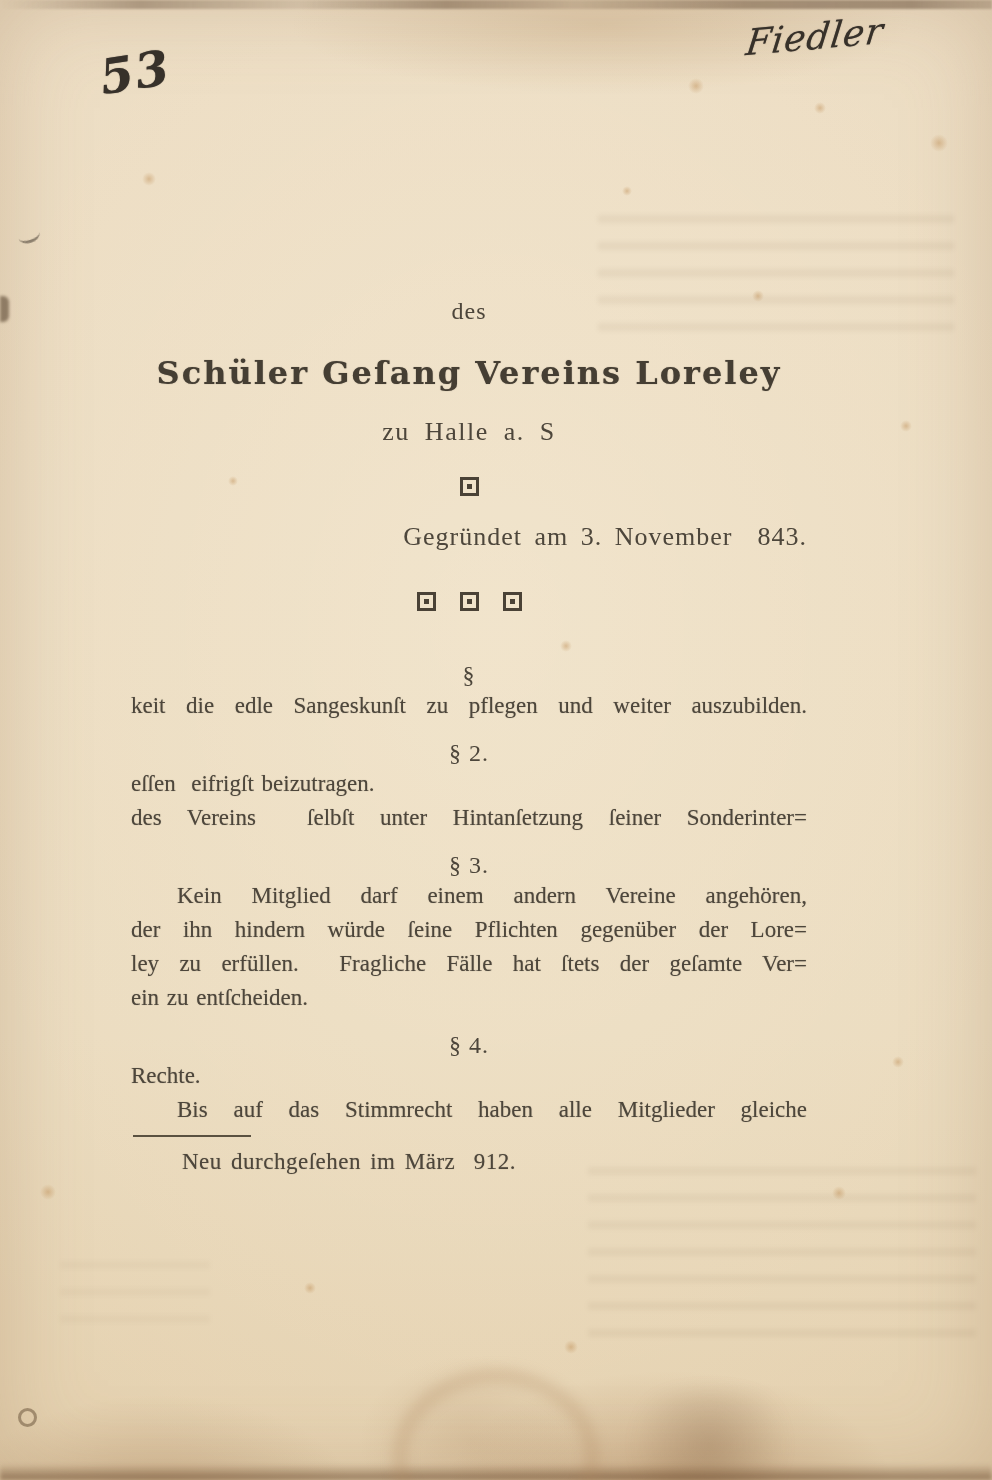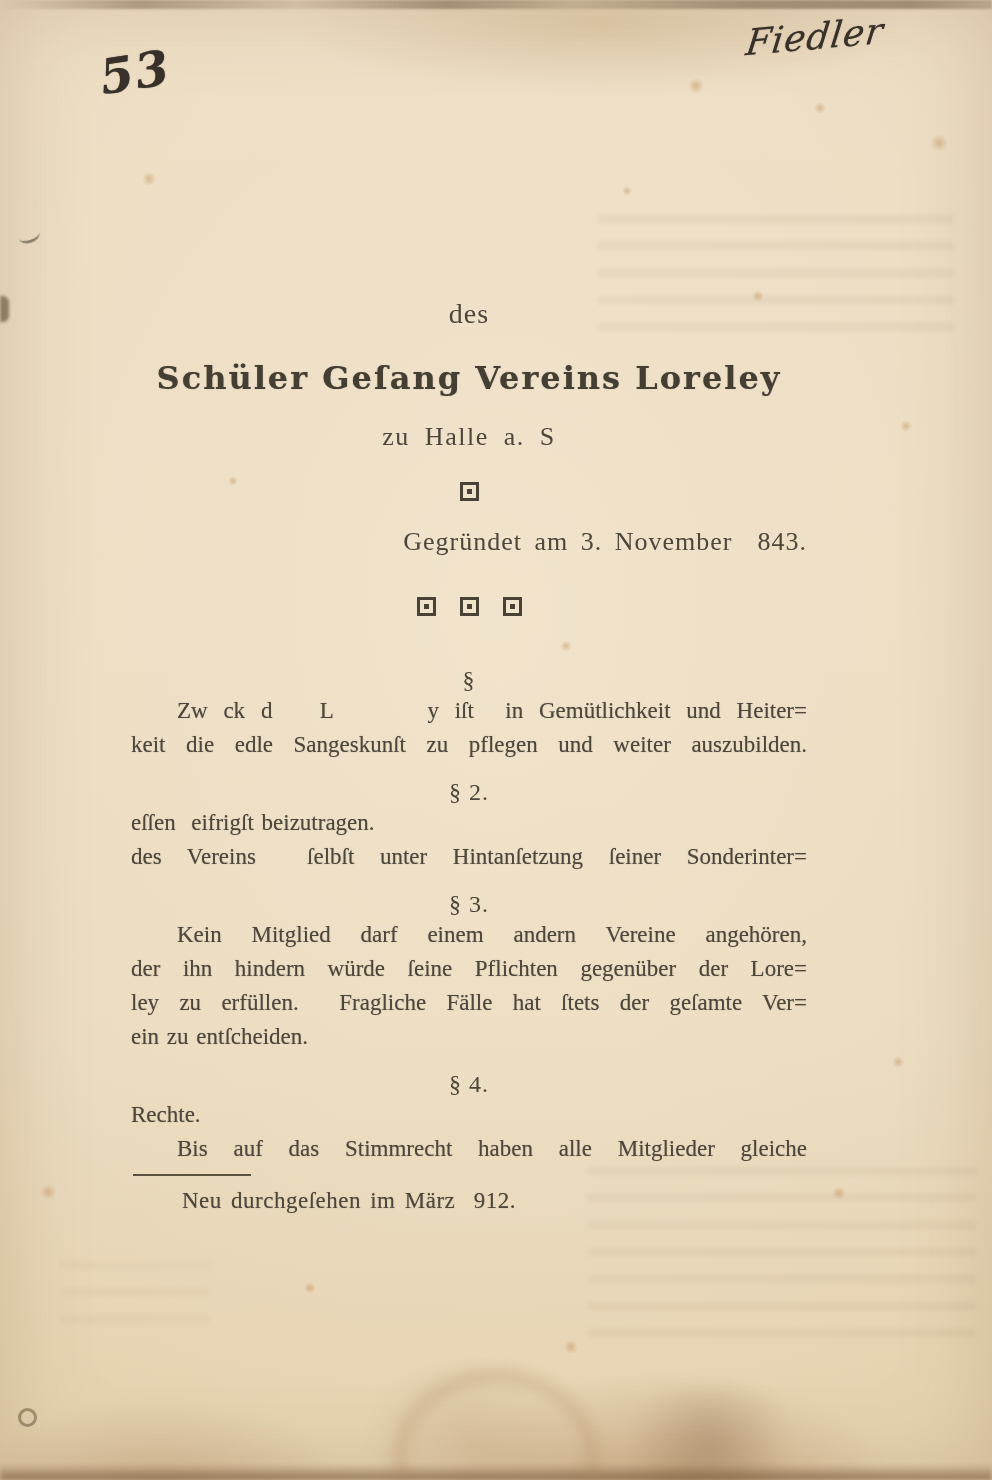--- a/index.html
+++ b/index.html
@@ -25,21 +25,21 @@
     background:linear-gradient(to top, rgba(95,62,35,.55), rgba(95,62,35,0));
     filter:blur(2px);}
   .hand{position:absolute; font-family:"DejaVu Serif", serif; font-style:italic; color:#37312a;}
   .hand-number{left:100px; top:44px; font-size:48px; font-weight:bold; transform:rotate(-9deg); letter-spacing:2px;
     text-shadow:0 0 1px rgba(55,49,42,.7);}
   .hand-signature{right:108px; top:16px; font-size:36px; transform:rotate(-5deg) skewX(-12deg); letter-spacing:1px;
     text-shadow:0 0 1px rgba(55,49,42,.6);}
   .content{position:absolute; left:131px; top:260px; width:676px;}
   .title{margin:0; text-align:center; font-family:"DejaVu Serif", serif; font-weight:bold;
     font-size:48px; line-height:62px; letter-spacing:1px; color:#423b30; text-shadow:0 0 1px rgba(66,59,48,.55);}
-  .des{margin-top:38px; text-align:center; font-size:28px; letter-spacing:1px;}
+  .des{margin-top:38px; text-align:center; font-size:24px; letter-spacing:1px;}
   .org{margin:28px 0 0 0; text-align:center; font-family:"DejaVu Serif", serif; font-weight:bold;
     font-size:32px; line-height:40px; letter-spacing:2px; color:#453e33; text-shadow:0 0 1px rgba(69,62,51,.5);}
   .place{margin-top:24px; text-align:center; font-size:26px; letter-spacing:1.5px; word-spacing:7px;}
   .orn-row{margin-top:30px; text-align:center; line-height:15px;}
   .orn-row.three{margin-top:40px;}
   .orn{display:inline-block; width:13px; height:13px; border:3px solid #4a4236; position:relative; vertical-align:middle;}
   .orn + .orn{margin-left:24px;}
   .orn::after{content:""; position:absolute; left:4px; top:4px; width:5px; height:5px; background:#4a4236;}
   .founded{margin-top:26px; text-align:right; font-size:26px; letter-spacing:1px; word-spacing:5px;}
   .sec-head{text-align:center; font-size:24px; line-height:28px; margin-top:16px; letter-spacing:1px;}
@@ -113,21 +113,20 @@
       <span class="orn"></span>
     </div>
 
     <div class="founded">Gegründet am 3. November &nbsp;843.</div>
 
     <div class="orn-row three">
       <span class="orn"></span><span class="orn"></span><span class="orn"></span>
     </div>
 
     <div class="sec-head first">§</div>
-    <div class="line indent">Zw ck d &nbsp;&nbsp;L &nbsp;&nbsp;&nbsp;&nbsp;&nbsp;y iſt &nbsp;in Gemütlichkeit und Heiter=</div>
     <div class="line">keit die edle Sangeskunſt zu pflegen und weiter auszubilden.</div>
 
     <div class="sec-head">§ 2.</div>
     <div class="line end">eſſen &nbsp;eifrigſt beizutragen.</div>
     <div class="line">des Vereins &nbsp;ſelbſt unter Hintanſetzung ſeiner Sonderinter=</div>
 
     <div class="sec-head">§ 3.</div>
     <div class="line indent">Kein Mitglied darf einem andern Vereine angehören,</div>
     <div class="line">der ihn hindern würde ſeine Pflichten gegenüber der Lore=</div>
     <div class="line">ley zu erfüllen. &nbsp;Fragliche Fälle hat ſtets der geſamte Ver=</div>

